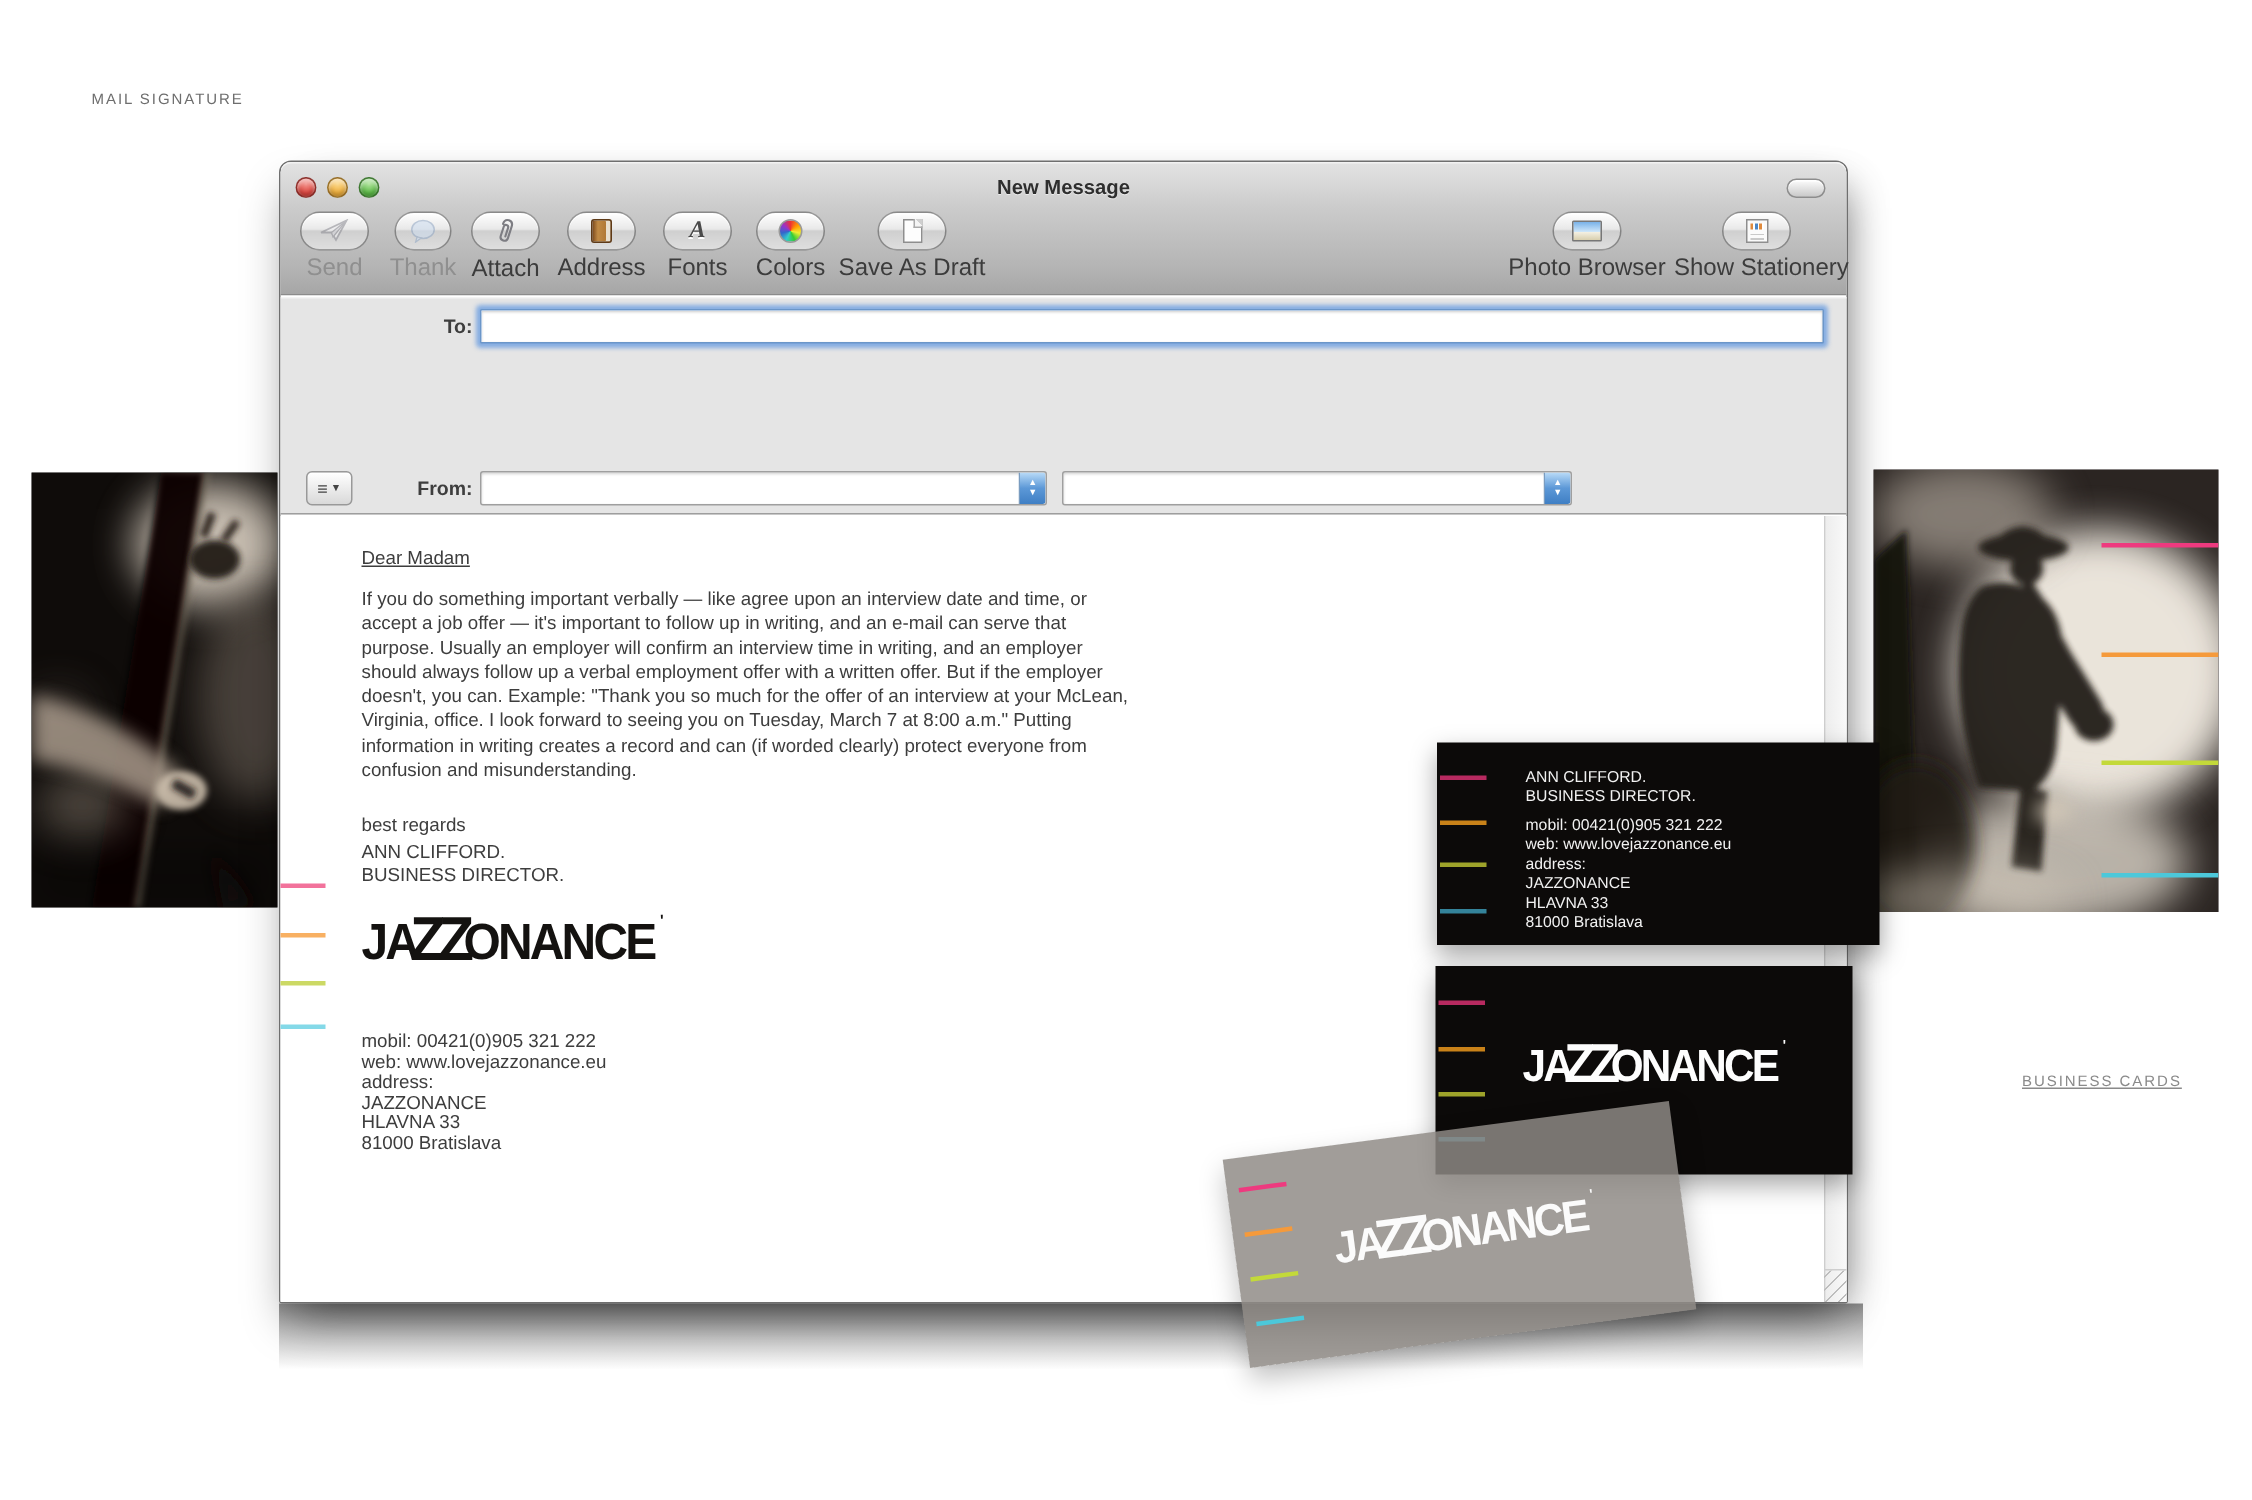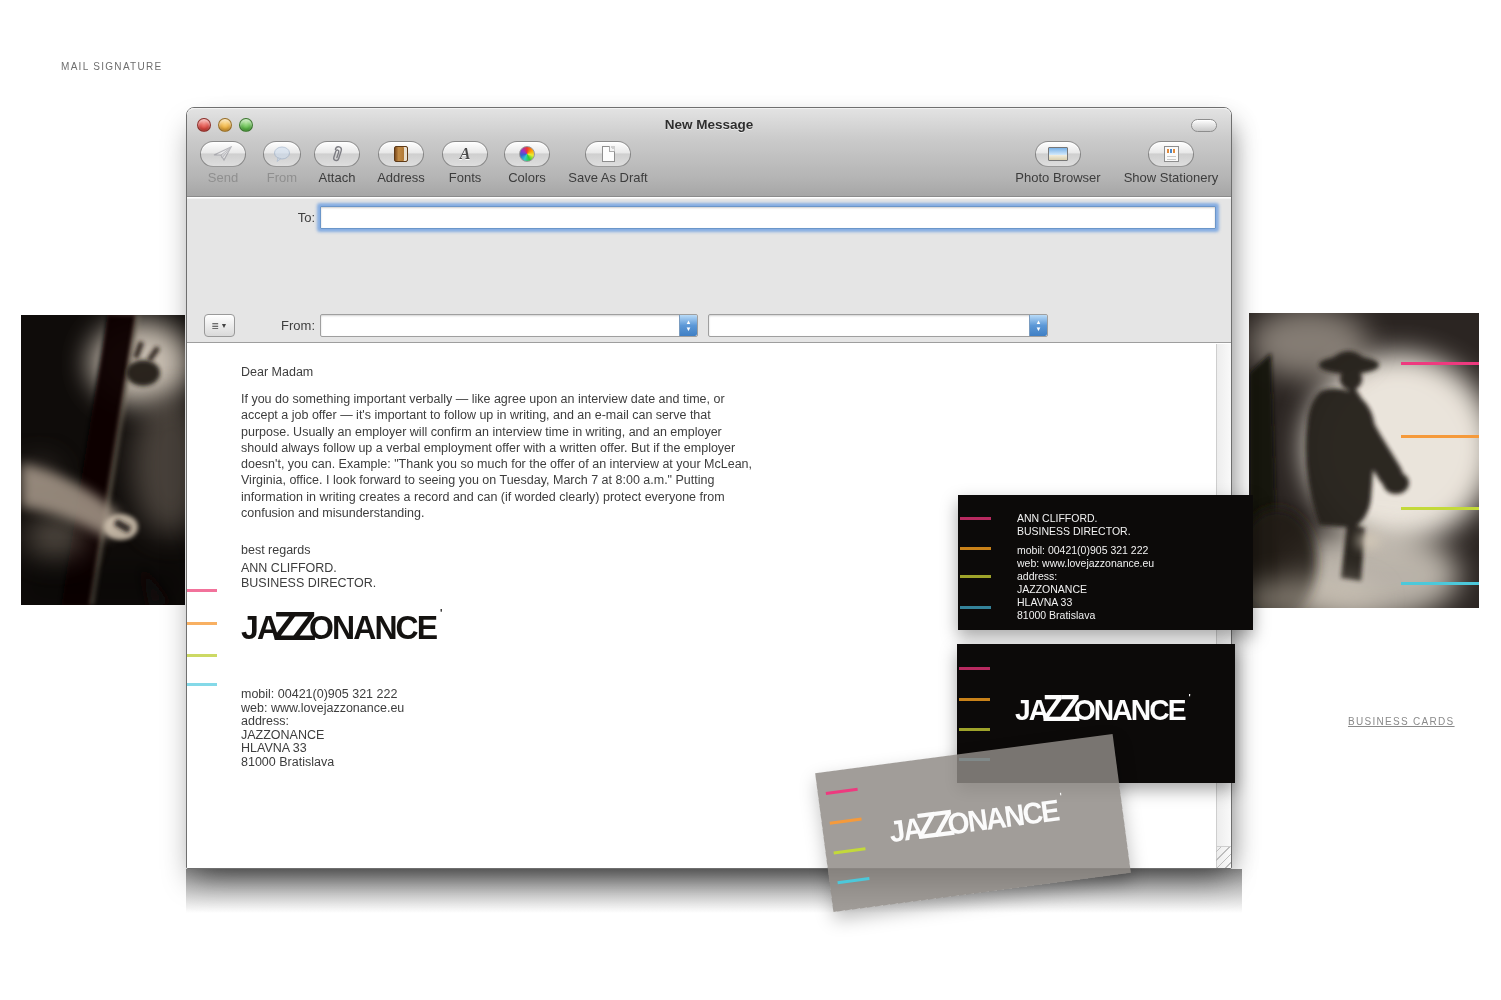--- a/index.html
+++ b/index.html
@@ -42,21 +42,21 @@
   .win-pill { position:absolute; right:14px; top:11px; width:26px; height:13px; border-radius:7px;
     border:1px solid #8d8d8d; background:linear-gradient(#fdfdfd,#c9c9c9);
     box-shadow:inset 0 1px 0 #fff; }
 
   .tb-group { position:absolute; top:33px; width:110px; transform:translateX(-50%); text-align:center; }
   .tb-btn { display:inline-flex; align-items:center; justify-content:center; width:46px; height:26px;
     border-radius:13px; border:1px solid rgba(70,70,70,.55);
     background:linear-gradient(#ffffff,#e8e8e8 45%,#cfcfcf 50%,#dedede);
     box-shadow:inset 0 1px 0 #fff; }
   .tb-btn.narrow { width:38px; }
-  .tb-label { margin-top:3px; font-size:13px; color:#3c3c3c; white-space:nowrap; }
+  .tb-label { margin-top:3px; font-size:16px; color:#3c3c3c; white-space:nowrap; }
   .tb-group.disabled .tb-label { color:#8f8f8f; }
   .tb-group.disabled .tb-btn svg, .tb-group.disabled .tb-btn .icon-shape { opacity:.55; }
   .font-a { font-family:"Liberation Serif", serif; font-style:italic; font-weight:bold;
     font-size:16px; color:#4a4a4a; text-shadow:0 1px 0 #fff; }
   .color-wheel { width:16px; height:16px; border-radius:50%; border:1px solid #999;
     background:conic-gradient(#e33,#f90,#ee3,#3c3,#3cc,#36c,#93c,#e33); }
   .addr-book { width:14px; height:16px; border-radius:2px; background:linear-gradient(90deg,#7c4a1d,#c08a45 30%,#a96f2d);
     border:1px solid #5e3a17; box-shadow:inset -3px 0 0 #e8dfcf; }
   .draft-doc { position:relative; width:13px; height:16px; background:#fdfdfd; border:1px solid #8e8e8e; }
   .draft-doc::after { content:""; position:absolute; right:-1px; top:-1px; width:5px; height:5px;
@@ -66,21 +66,21 @@
   .stationery-ic { position:relative; width:15px; height:16px; background:#fafafa; border:1px solid #8e8e8e; }
   .stationery-ic::before { content:""; position:absolute; left:2px; top:2px; right:2px; height:4px;
     background:repeating-linear-gradient(90deg,#e08a3c 0 2px,#fff 2px 3px,#4a86c6 3px 5px,#fff 5px 6px); }
   .stationery-ic::after { content:""; position:absolute; left:2px; top:9px; right:2px; height:4px;
     background:repeating-linear-gradient(180deg,#c9c9c9 0 1px,transparent 1px 3px); }
 
   
   .hdr { position:absolute; left:0; right:0; top:90px; height:145px; background:#e5e5e5;
     border-bottom:1px solid #9e9e9e; box-shadow:inset 0 1px 0 #f4f4f4; }
   .hrow { position:absolute; left:0; right:0; height:24px; }
-  .hlabel { position:absolute; left:0; width:128px; text-align:right; font-size:13px; font-weight:normal;
+  .hlabel { position:absolute; left:0; width:128px; text-align:right; font-size:13px; font-weight:bold;
     color:#3e3e3e; line-height:24px; }
   .hfield { position:absolute; left:133px; height:23px; background:#fff; border:1px solid #9f9f9f;
     border-radius:1px; box-shadow:inset 0 1px 2px rgba(0,0,0,.22); font-size:13px; padding:2px 6px;
     color:#222; outline:none; }
   #to-field { width:896px; border:1px solid #6b96c9; box-shadow:0 0 3px 2.6px rgba(100,153,224,.75), inset 0 1px 2px rgba(0,0,0,.2); }
   #cc-field, #subject-field { width:896px; }
   .combo { position:absolute; height:23px; background:#fff; border:1px solid #9f9f9f; border-radius:2px;
     box-shadow:inset 0 1px 2px rgba(0,0,0,.18); }
   .combo .val { position:absolute; left:6px; top:3px; font-size:13px; color:#222; }
   .stepper { position:absolute; right:0; top:0; bottom:0; width:18px; border-radius:0 2px 2px 0;
@@ -93,21 +93,21 @@
   .action-btn .lines { font-size:12px; line-height:12px; }
   .action-btn .arr { font-size:7px; }
 
   
   .mbody { position:absolute; left:0; right:0; top:236px; bottom:0; background:#fff; }
   .scroll-track { position:absolute; right:0; top:0; bottom:0; width:15px;
     background:linear-gradient(90deg,#ededed,#f9f9f9); border-left:1px solid #cecece; }
   .resize-grip { position:absolute; right:0; bottom:0; width:15px; height:22px; border-top:1px solid #cecece;
     background:repeating-linear-gradient(135deg, transparent 0 3px, #bdbdbd 3px 4px, transparent 4px 6px); }
   .mtext { position:absolute; left:54px; color:#3d3d3d; font-size:12.5px; line-height:16.3px; }
-  #greeting { top:20px; }
+  #greeting { top:20px;text-decoration:underline; }
   #paragraph { top:47px; width:516px; }
   #closing { top:198px; }
   #sender-name { top:216px; }
   #sender-title { top:231px; }
   .edge-line { position:absolute; left:0; width:30px; height:2.5px; }
 
   
   .logo { font-weight:bold; letter-spacing:-2px; white-space:nowrap;
     transform:scaleX(.94); transform-origin:left center; }
   .logo .zz { display:inline-block; font-size:1.22em; letter-spacing:-0.13em;
@@ -229,21 +229,21 @@
         <div class="tb-label">Send</div>
       </div>
 
       <div class="tb-group disabled" style="left:95px">
         <div class="tb-btn narrow">
           <svg width="18" height="16" viewBox="0 0 18 16">
             <ellipse cx="9" cy="7" rx="7.5" ry="6" fill="#cdddf0" stroke="#8fa6c4" stroke-width="1"></ellipse>
             <path d="M5,12 L4,15.5 L8,12.5 Z" fill="#cdddf0" stroke="#8fa6c4" stroke-width=".8"></path>
           </svg>
         </div>
-        <div class="tb-label">From</div>
+        <div class="tb-label">Thank</div>
       </div>
 
       <div class="tb-group" style="left:150px">
         <div class="tb-btn">
           <svg width="14" height="18" viewBox="0 0 14 18">
             <path d="M4,5 Q4,1.5 7,1.5 Q10,1.5 10,5 L10,13 Q10,15.5 7.5,15.5 Q5,15.5 5,13 L5,6.5 Q5,5 6.5,5 Q8,5 8,6.5 L8,12.5" fill="none" stroke="#7d7d83" stroke-width="1.4" stroke-linecap="round" transform="rotate(18 7 9)"></path>
           </svg>
         </div>
         <div class="tb-label">Attach</div>
       </div>

